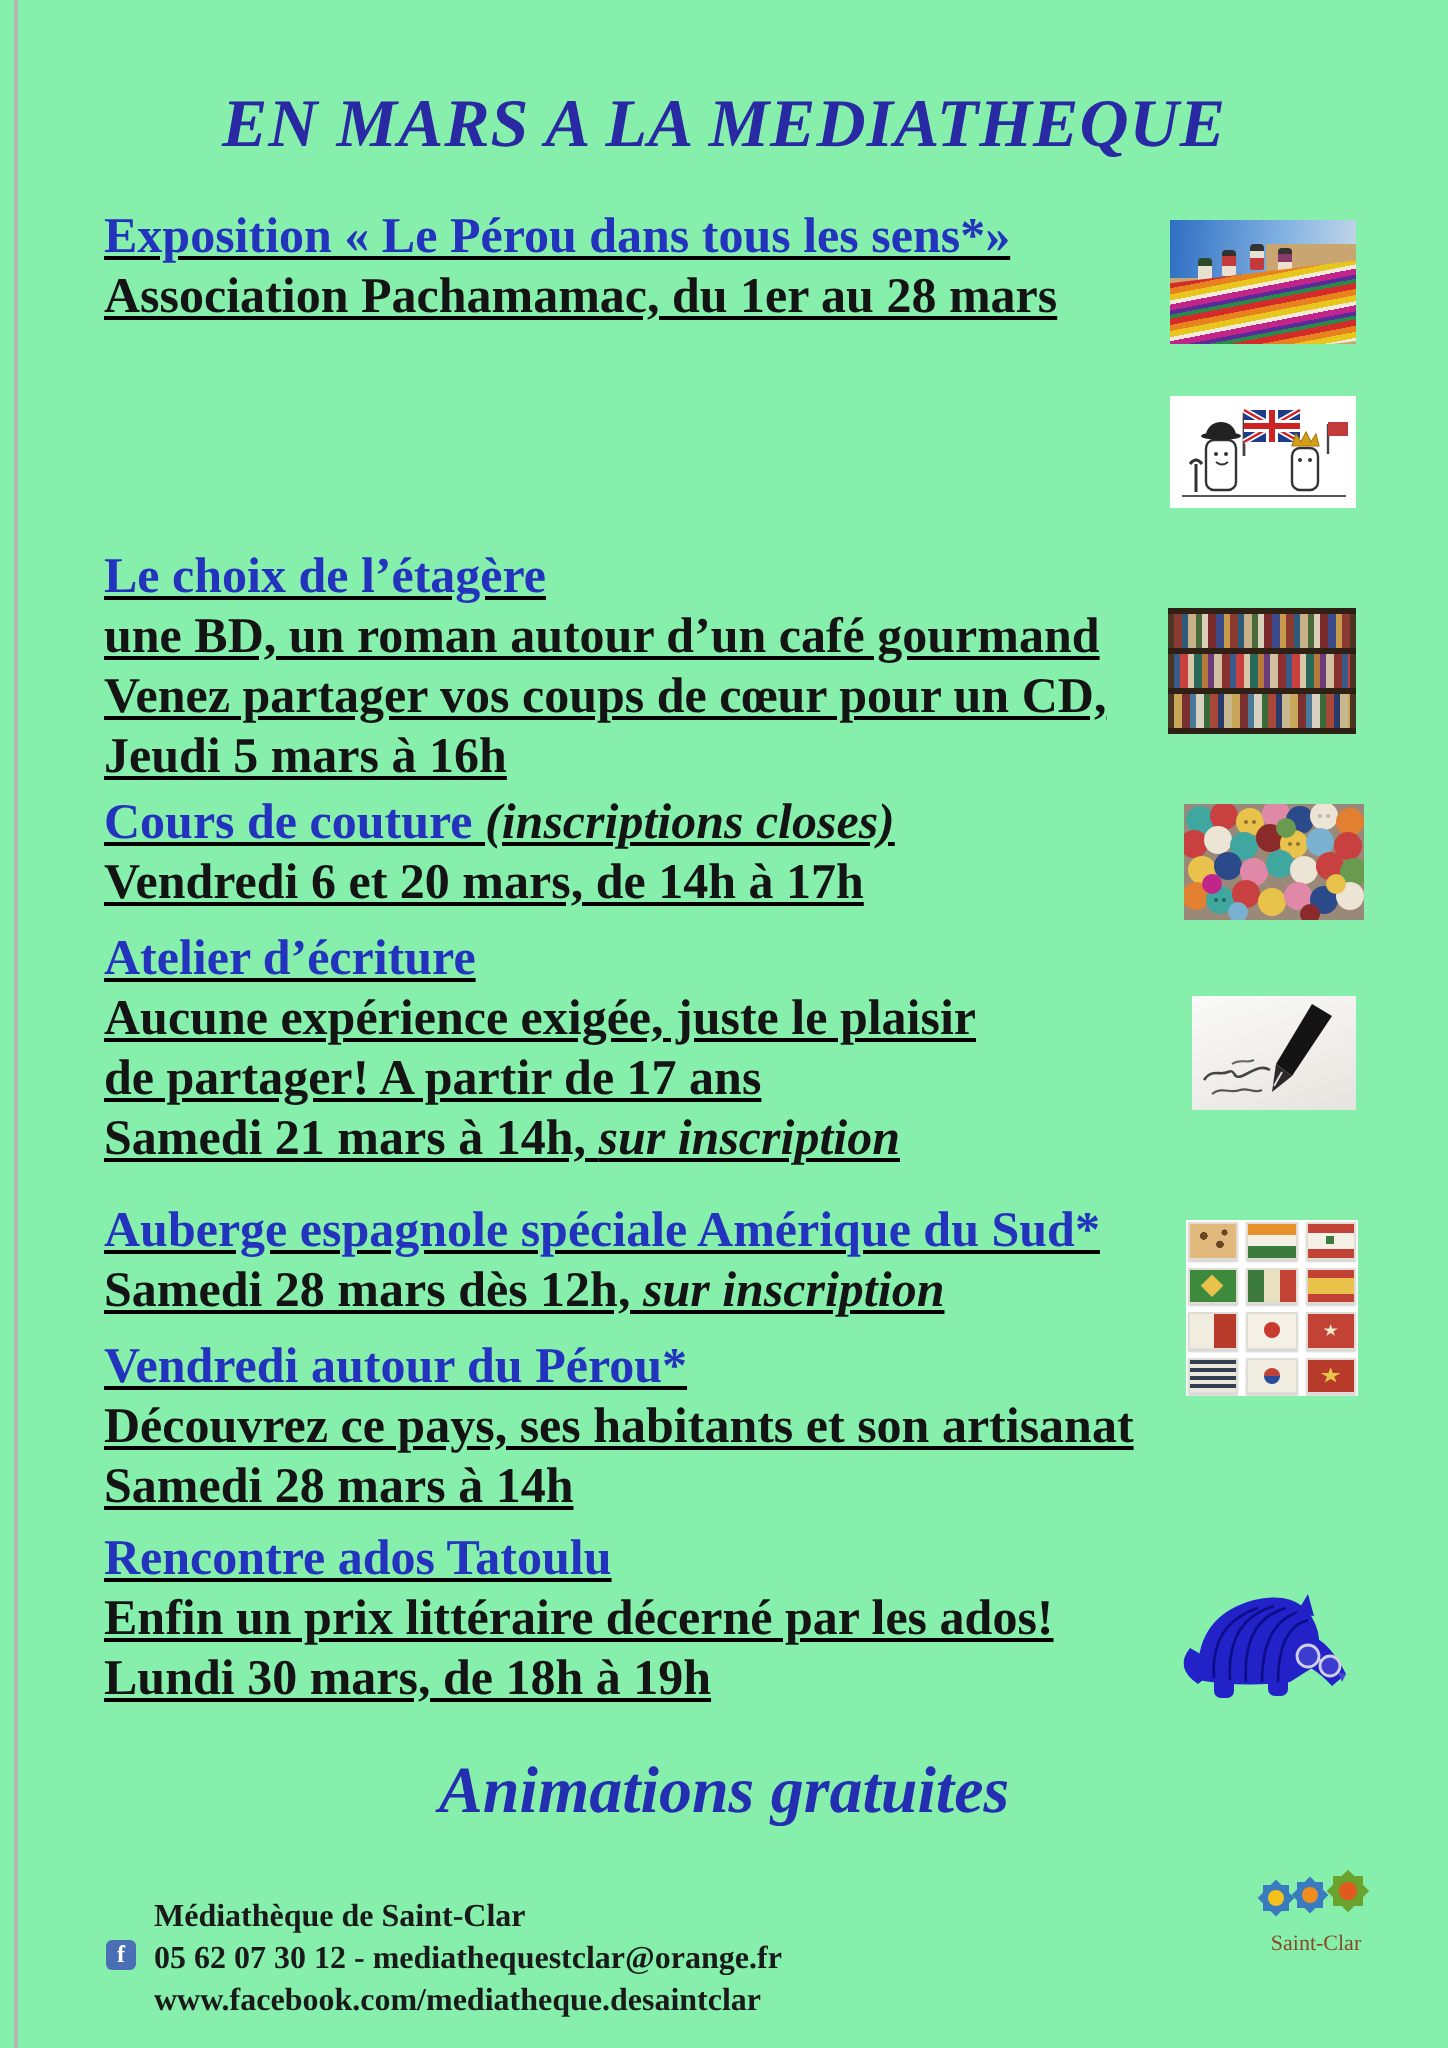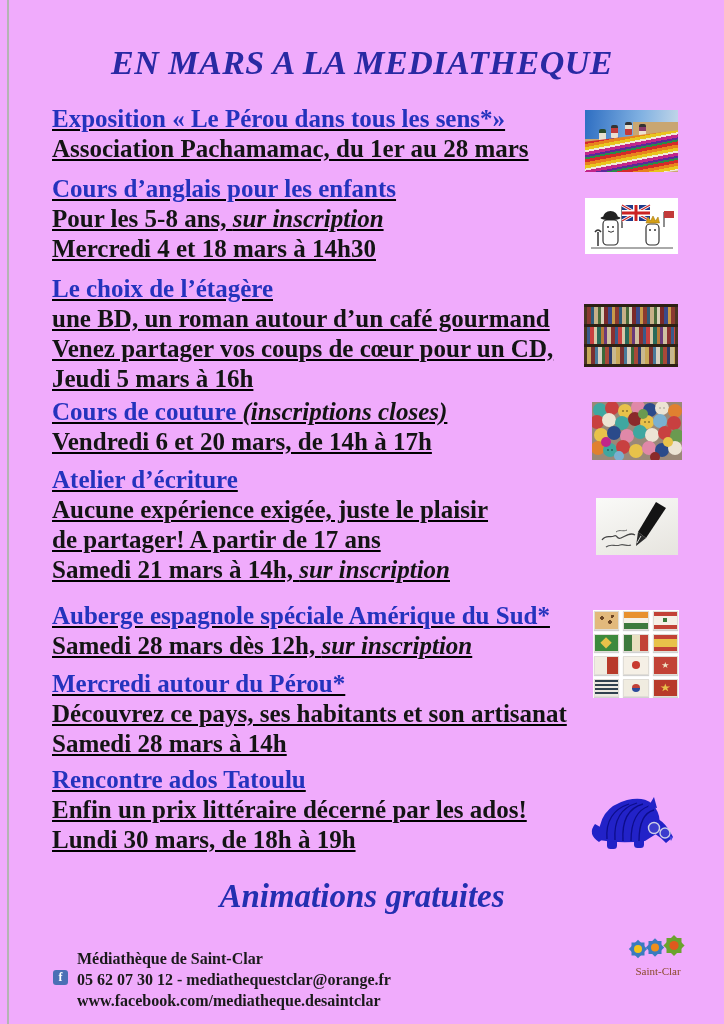--- a/index.html
+++ b/index.html
@@ -1,16 +1,16 @@
 <!DOCTYPE html>
 <html><head>
 <meta charset="utf-8">
 <style>
   html,body{margin:0;padding:0;background:#ffffff;}
-  .page{position:relative;width:724px;height:1024px;background:#f0abfc;overflow:hidden;
+  .page{position:relative;width:724px;height:1024px;background:#86efac;overflow:hidden;
         font-family:"Liberation Serif", serif;}
   .scan-line{position:absolute;left:7px;top:0;width:2px;height:100%;background:#b4b4b4;}
 
   .title{position:absolute;top:44px;left:0;width:724px;margin:0;text-align:center;
          font-size:34px;font-weight:bold;font-style:italic;color:#2929a3;letter-spacing:.5px;}
 
   .evt{position:absolute;left:52px;width:540px;text-decoration:underline;}
   .h{font-size:25px;font-weight:bold;color:#2433bd;line-height:31px;}
   .h .note{color:#141414;}
   .l{font-size:25px;font-weight:bold;color:#141414;line-height:30px;}
@@ -105,25 +105,20 @@
 <div class="page">
   <div class="scan-line"></div>
 
   <h1 class="title">EN MARS A LA MEDIATHEQUE</h1>
 
   <section class="evt" style="top:103px">
     <div class="h">Exposition « Le Pérou dans tous les sens*»</div>
     <div class="l">Association Pachamamac, du 1er au 28 mars</div>
   </section>
 
-  <section class="evt" style="top:173px">
-    <div class="h">Cours d’anglais pour les enfants</div>
-    <div class="l"><span>Pour les 5-8 ans, </span><span class="it">sur inscription</span></div>
-    <div class="l">Mercredi 4 et 18 mars à 14h30</div>
-  </section>
 
   <section class="evt" style="top:273px">
     <div class="h">Le choix de l’étagère</div>
     <div class="l">une BD, un roman autour d’un café gourmand</div>
     <div class="l">Venez partager vos coups de cœur pour un CD,</div>
     <div class="l">Jeudi 5 mars à 16h</div>
   </section>
 
   <section class="evt" style="top:396px">
     <div class="h"><span>Cours de couture </span><span class="note it">(inscriptions closes)</span></div>
@@ -136,21 +131,21 @@
     <div class="l">de partager! A partir de 17 ans</div>
     <div class="l"><span>Samedi 21 mars à 14h, </span><span class="it">sur inscription</span></div>
   </section>
 
   <section class="evt" style="top:600px">
     <div class="h">Auberge espagnole spéciale Amérique du Sud*</div>
     <div class="l"><span>Samedi 28 mars dès 12h, </span><span class="it">sur inscription</span></div>
   </section>
 
   <section class="evt" style="top:668px">
-    <div class="h">Mercredi autour du Pérou*</div>
+    <div class="h">Vendredi autour du Pérou*</div>
     <div class="l">Découvrez ce pays, ses habitants et son artisanat</div>
     <div class="l">Samedi 28 mars à 14h</div>
   </section>
 
   <section class="evt" style="top:764px">
     <div class="h">Rencontre ados Tatoulu</div>
     <div class="l">Enfin un prix littéraire décerné par les ados!</div>
     <div class="l">Lundi 30 mars, de 18h à 19h</div>
   </section>
 

